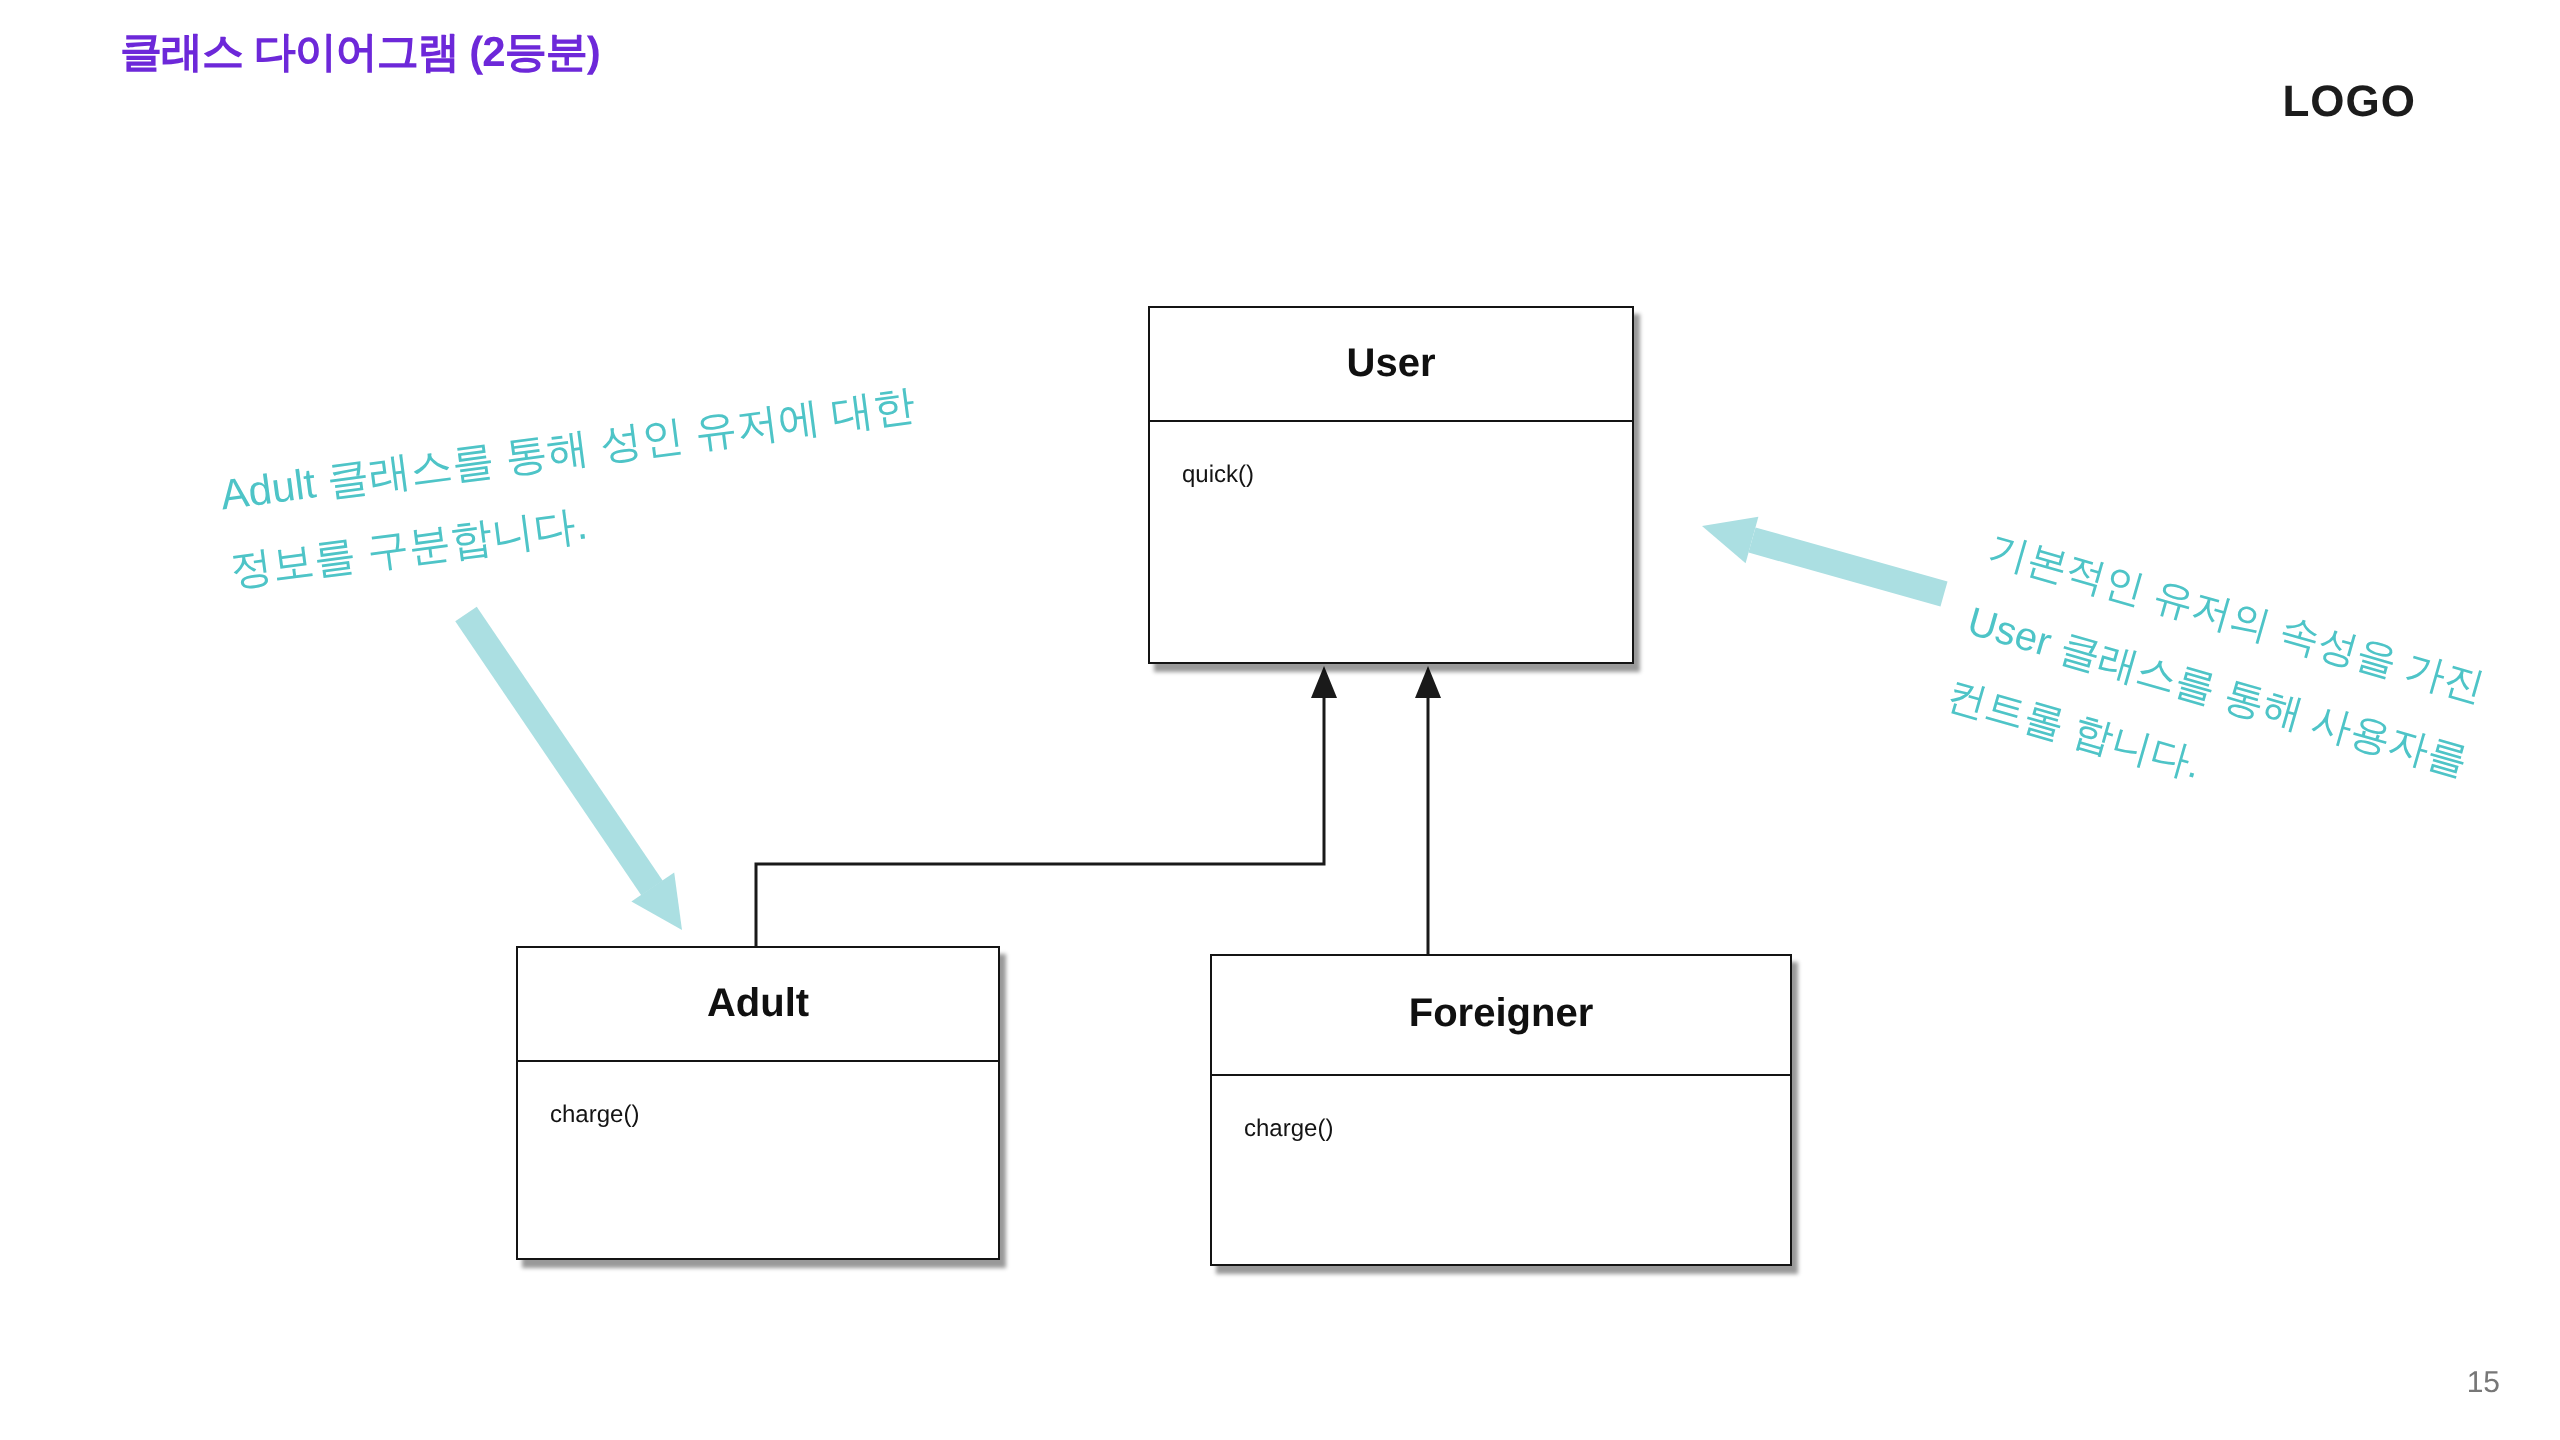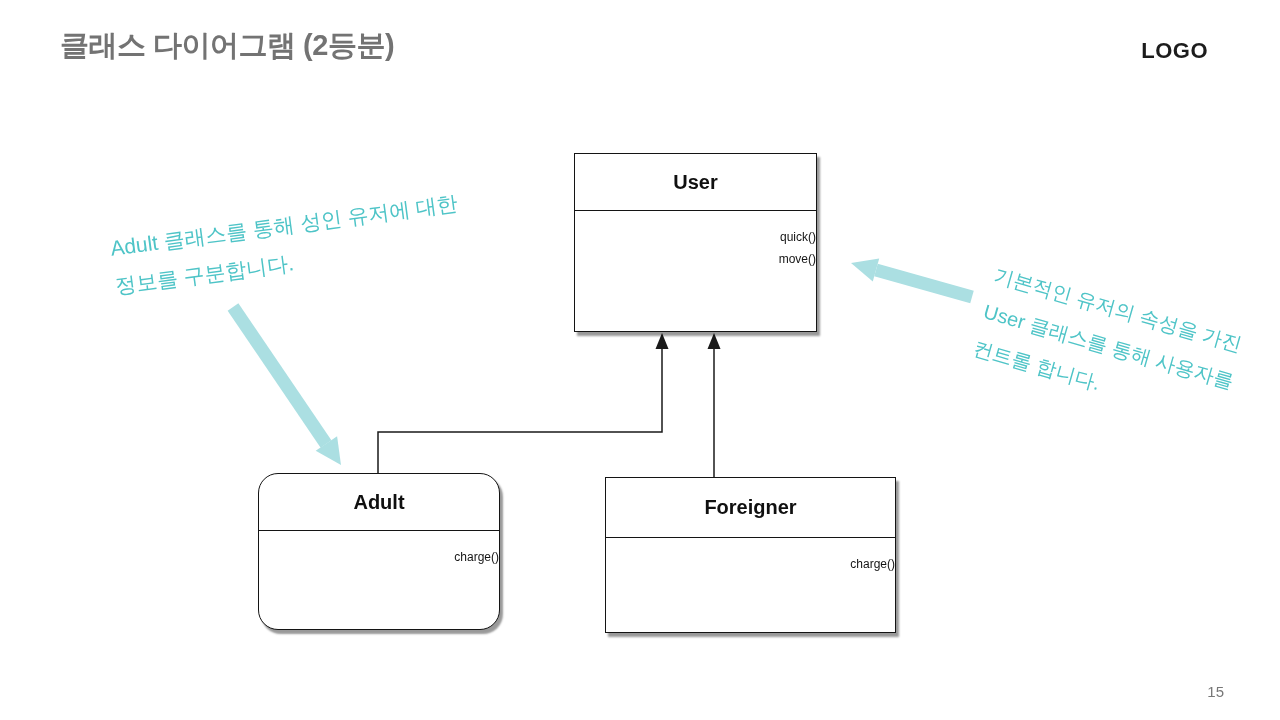--- a/index.html
+++ b/index.html
@@ -4,57 +4,56 @@
 <style>
   html,body { margin:0; padding:0; background:#e8e8e8; }
   .slide {
     position:relative;
     width:1280px; height:720px;
     background:#ffffff;
     overflow:hidden;
     font-family:"Liberation Sans","DejaVu Sans",sans-serif;
   }
   .slide-title {
-    position:absolute; left:60px; top:26px;
-    font-size:29px; font-weight:800; color:#737373;
+    position:absolute; left:60px; top:12px;
+    font-size:21px; font-weight:800; color:#6d28d9;
     letter-spacing:-0.5px;
     margin:0;
   }
   .logo {
     position:absolute; right:72px; top:38px;
     font-size:22px; font-weight:800; color:#1c1c1c;
     letter-spacing:0.5px;
     margin-left:42px;
   }
   .page-number {
-    position:absolute; right:56px; bottom:20px;
+    position:absolute; right:30px; bottom:20px;
     font-size:15px; color:#777;
   }
   
   .class-box {
     position:absolute;
     background:#fff;
     border:1.5px solid #141414;
     box-shadow:3px 4px 2px rgba(0,0,0,0.40);
     box-sizing:border-box;
-    text-align:right;
   }
   .class-box .class-title {
     display:flex; align-items:center; justify-content:center;
     border-bottom:1.5px solid #141414;
     font-weight:700; font-size:20px; color:#101010;
     box-sizing:border-box;
   }
   .class-box .class-methods {
     padding:15px 0 0 16px;
     font-size:12px; color:#141414; line-height:22px;
   }
   .box-user      { left:574px; top:153px; width:243px; height:179px; }
   .box-user .class-title { height:57px; }
-  .box-adult     { left:258px; top:473px; width:242px; height:157px;border-radius:20px; }
+  .box-adult     { left:258px; top:473px; width:242px; height:157px; }
   .box-adult .class-title { height:57px; }
   .box-foreigner { left:605px; top:477px; width:291px; height:156px; }
   .box-foreigner .class-title { height:60px; }
   
   .overlay {
     position:absolute; left:0; top:0; width:1280px; height:720px;
     pointer-events:none;
   }
   .connector { stroke:#1a1a1a; stroke-width:1.5; fill:none; }
   .connector-head { fill:#1a1a1a; stroke:none; }
@@ -102,21 +101,20 @@
     <polygon class="teal-head" points="341,465 315.7,450.8 337.1,436.2"></polygon>
 
     <line class="teal-shaft" x1="972" y1="297" x2="876" y2="270"></line>
     <polygon class="teal-head" points="851,263 879.2,258.4 872.8,281.6"></polygon>
   </svg>
 
   <div class="class-box box-user">
     <div class="class-title">User</div>
     <div class="class-methods">
       <div>quick()</div>
-      <div>move()</div>
     </div>
   </div>
 
   <div class="class-box box-adult">
     <div class="class-title">Adult</div>
     <div class="class-methods">
       <div>charge()</div>
     </div>
   </div>
 

